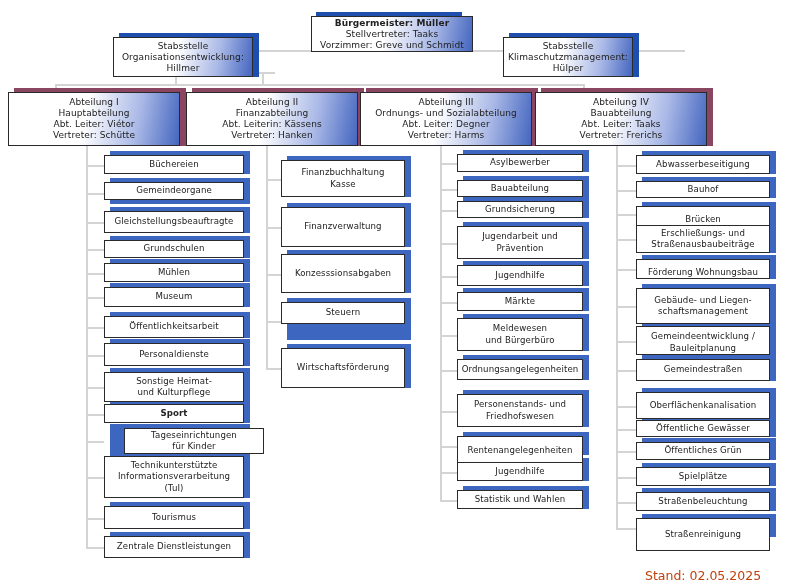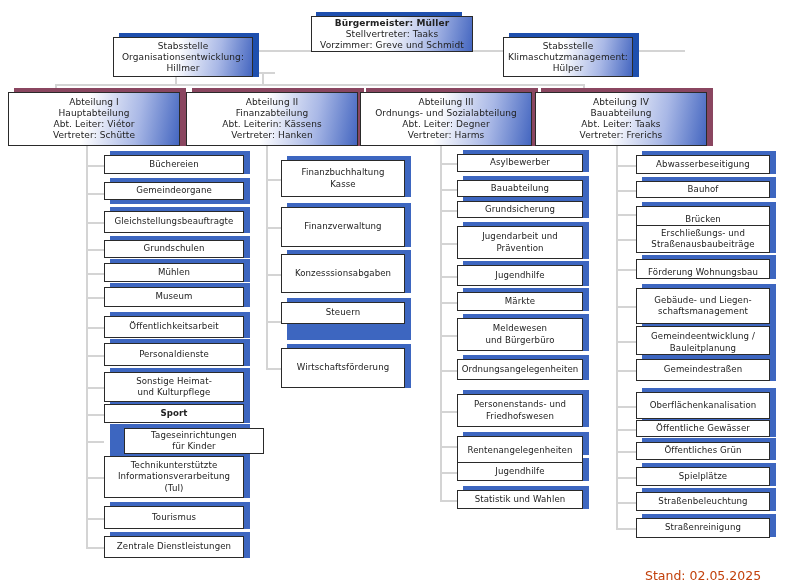--- a/index.html
+++ b/index.html
@@ -312,19 +312,19 @@
       <div class="box" style="left: 636px; top: 467px; width: 134px; height: 19px;">
         <span>Spielplätze</span>
       </div>
       <div class="ln" style="left: 616px; top: 501.5px; width: 20px; height: 2px;"></div>
       <div class="shadow sh-blue" style="left: 642px; top: 488px; width: 134px; height: 23px;"></div>
       <div class="box" style="left: 636px; top: 492px; width: 134px; height: 19px;">
         <span>Straßenbeleuchtung</span>
       </div>
       <div class="ln" style="left: 616px; top: 527.5px; width: 20px; height: 2px;"></div>
       <div class="shadow sh-blue" style="left: 642px; top: 514px; width: 134px; height: 23px;"></div>
-      <div class="box" style="left: 636px; top: 518px; width: 134px; height: 20px;">
+      <div class="box" style="left: 636px; top: 518px; width: 134px; height: 33px;">
         <span>Straßenreinigung</span>
       </div>
     </div>
 
   <div class="stand">Stand: 02.05.2025</div>
 </div>
 
 </body></html>

